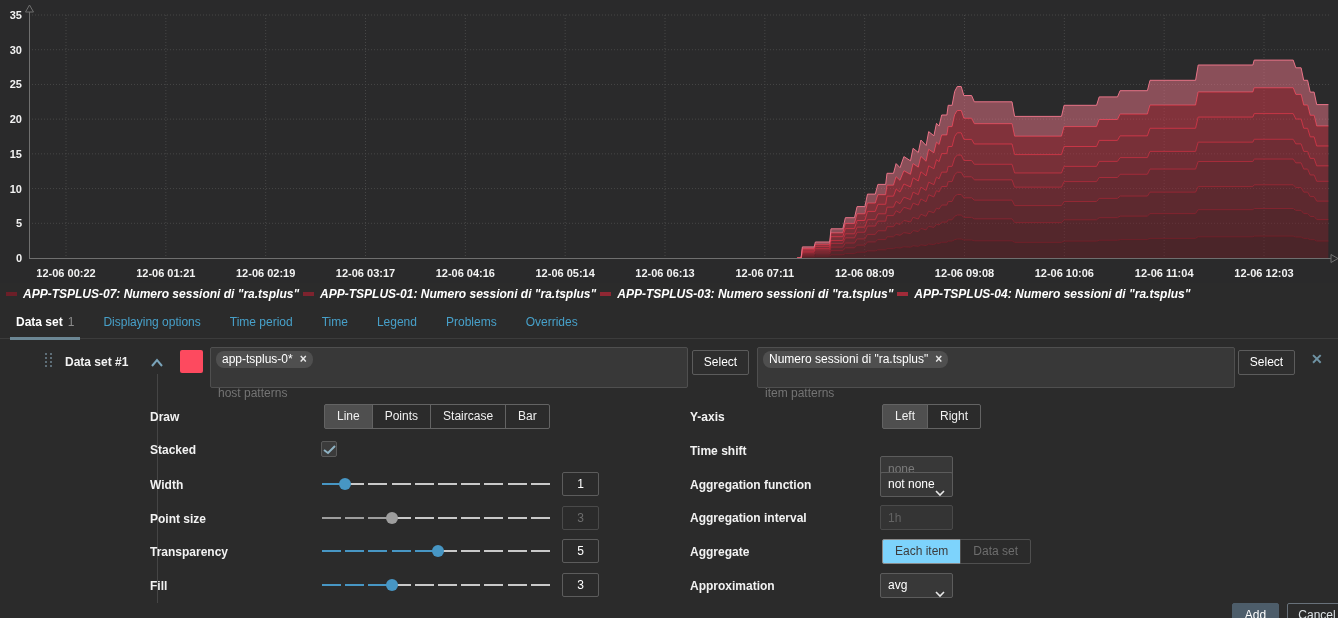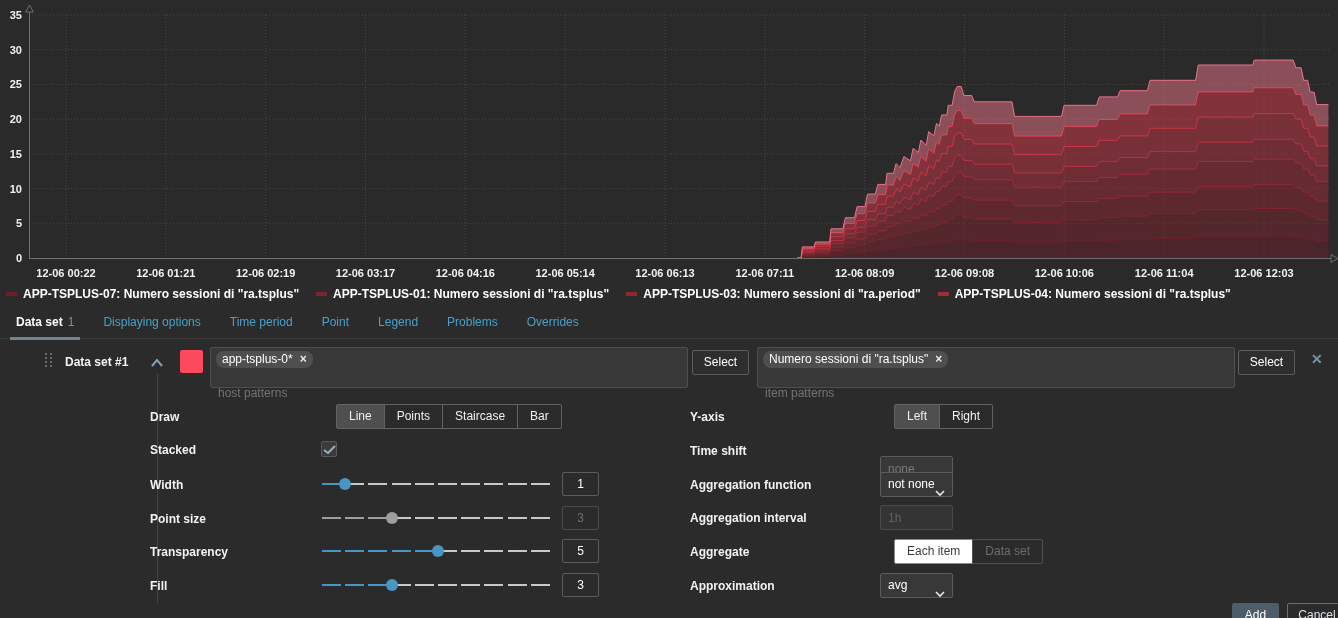--- a/index.html
+++ b/index.html
@@ -5,21 +5,21 @@
   * { box-sizing: border-box; }
   html,body { margin:0; padding:0; }
   body {
     width:1338px; height:618px; position:relative; overflow:hidden;
     background:#2b2b2b; color:#f2f2f2;
     font-family:"Liberation Sans", sans-serif; font-size:12px;
   }
   
   #chart { position:absolute; top:0; left:0; }
   
-  .legend { position:absolute; top:287px; left:6px; display:flex; gap:17px; align-items:center; }
+  .legend { position:absolute; top:287px; left:6px; display:flex; gap:4px; align-items:center;font-style:italic; }
   .legend-item { display:flex; align-items:center; gap:6px; color:#ffffff; font-weight:600; }
   .legend-marker { width:11px; height:4px; display:inline-block; }
   
   .tabs { position:absolute; top:307px; left:0; width:1338px; height:32px;
           border-bottom:1px solid #3c3c3c; display:flex; align-items:flex-start;
           padding-left:16px; gap:29px; }
   .tab { color:#47a0c9; cursor:pointer; position:relative; height:32px; line-height:30px; }
   .tab.active { color:#ffffff; font-weight:600; }
   .tab.active::after { content:""; position:absolute; left:-6px; right:-6px; bottom:-1px;
           height:3px; background:#6c8794; }
@@ -47,25 +47,25 @@
   .close-x { position:absolute; left:1311px; top:351px; color:#6f93a4; font-size:14px;
      font-weight:700; cursor:pointer; }
   
   .flabel { position:absolute; font-weight:600; color:#f2f2f2; }
   .flabel.lft { left:150px; width:160px; }
   .flabel.rgt { left:690px; width:185px; }
   
   .seg { position:absolute; display:inline-flex; }
   .seg-opt { border:1px solid #636363; margin-left:-1px; padding:0 12px; height:25px;
      line-height:23px; color:#f0f0f0; cursor:pointer; background:transparent; white-space:nowrap; }
-  .seg-opt:first-child { margin-left:14px; border-radius:2px 0 0 2px; }
+  .seg-opt:first-child { margin-left:2px; border-radius:2px 0 0 2px; }
   .seg-opt:last-child { border-radius:0 2px 2px 0; }
   .seg-opt.sel { background:#4f4f4f; }
   .seg.dis .seg-opt { color:#6d6d6d; border-color:#4f4f4f; cursor:default; }
-  .seg.dis .seg-opt.sel { background:#ffffff; color:#3c3c3c; border-color:#8a8a8a;padding-left:12px; }
+  .seg.dis .seg-opt.sel { background:#7dd3fc; color:#3c3c3c; border-color:#8a8a8a;padding-left:12px; }
   
   .checkbox { position:absolute; left:321px; top:441px; width:16px; height:16px;
      background:#3b3b3b; border:1px solid #5a5a5a; border-radius:2px; cursor:pointer; }
   .checkbox svg { position:absolute; left:1px; top:2px; display:none; }
   .checkbox.checked svg { display:block; }
   
   .slider { position:absolute; left:322px; width:232px; height:16px; cursor:pointer; }
   .slider .track, .slider .fillpart {
      position:absolute; top:7px; height:2px; left:0;
      background:repeating-linear-gradient(90deg, var(--tc) 0 19px, transparent 19px 23.2px); }
@@ -170,35 +170,35 @@
   <div class="legend-item">
     <span class="legend-marker" style="background-color: rgb(107, 31, 40);"></span>
     <span>APP-TSPLUS-07: Numero sessioni di "ra.tsplus"</span>
   </div>
   <div class="legend-item">
     <span class="legend-marker" style="background-color: rgb(125, 35, 46);"></span>
     <span>APP-TSPLUS-01: Numero sessioni di "ra.tsplus"</span>
   </div>
   <div class="legend-item">
     <span class="legend-marker" style="background-color: rgb(143, 39, 51);"></span>
-    <span>APP-TSPLUS-03: Numero sessioni di "ra.period"</span>
+    <span>APP-TSPLUS-03: Numero sessioni di "ra.tsplus"</span>
   </div>
   <div class="legend-item">
     <span class="legend-marker" style="background-color: rgb(161, 43, 57);"></span>
     <span>APP-TSPLUS-04: Numero sessioni di "ra.tsplus"</span>
   </div>
 </div>
 
 <div class="tabs">
   <div class="tab active">
     <span>Data set</span><span class="tab-count">1</span>
   </div>
   <div class="tab">Displaying options</div>
   <div class="tab">Time period</div>
-  <div class="tab">Point</div>
+  <div class="tab">Time</div>
   <div class="tab">Legend</div>
   <div class="tab">Problems</div>
   <div class="tab">Overrides</div>
 </div>
 
 <div class="drag-handle">
     <span class="dots"></span>
   </div>
 <div class="ds-title">Data set #1</div>
 <div class="chevron">

